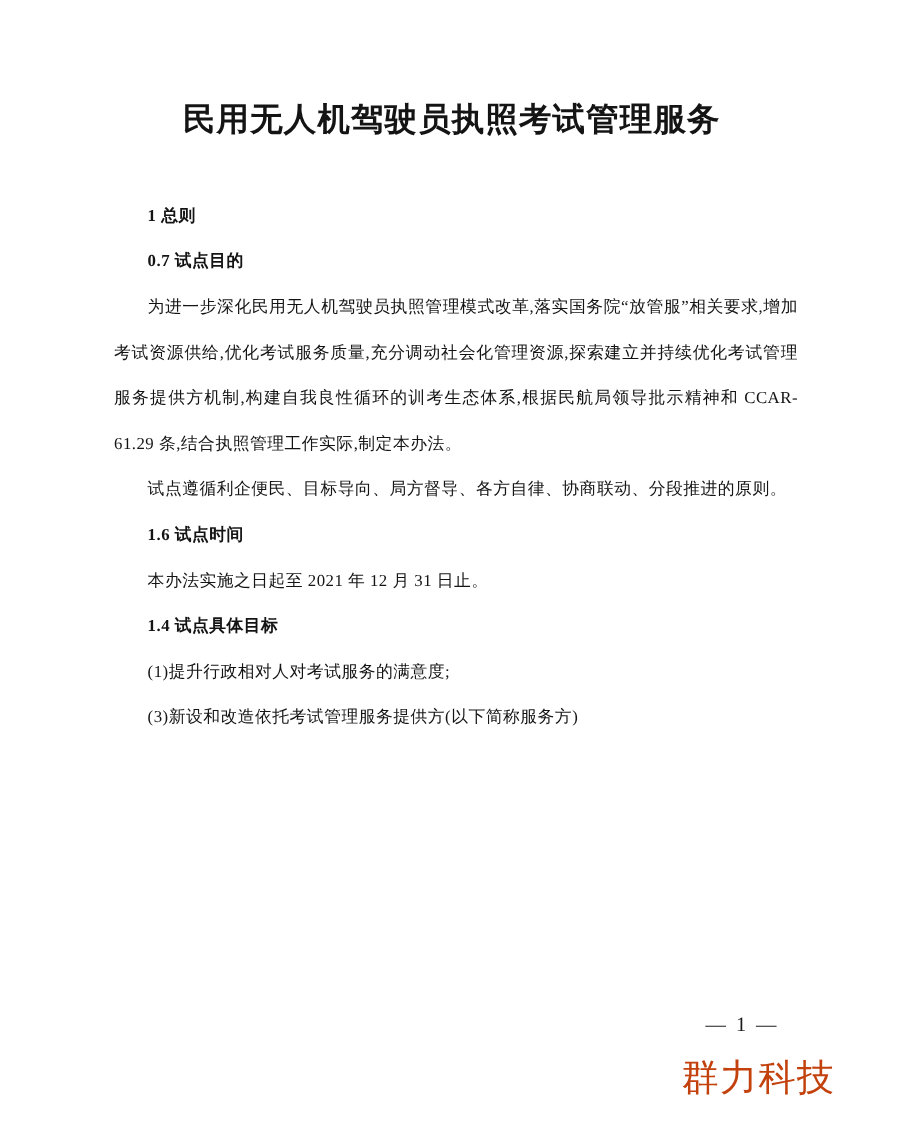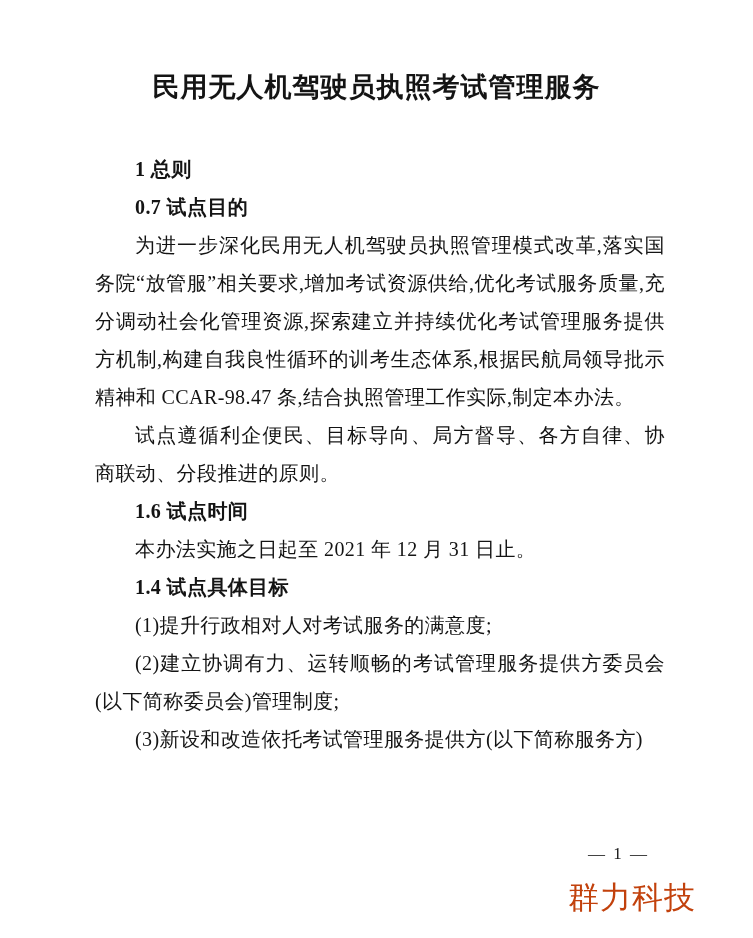--- a/index.html
+++ b/index.html
@@ -11,35 +11,35 @@
     position: relative;
     width: 753px;
     height: 938px;
     margin: 0 auto;
     background: #ffffff;
     overflow: hidden;
     font-family: "Liberation Serif", "DejaVu Serif", serif;
     color: #141414;
   }
   .doc-title {
-    margin: 0;
+    margin: 12px;
     padding: 64px 40px 0 40px;
     text-align: center;
     font-size: 27px;
     font-weight: bold;
     line-height: 46px;
     letter-spacing: 1px;
   }
   .doc-title .title-line {
     display: block;
   }
   .doc-body {
     margin-top: 40px;
     padding: 0 88px 0 95px;
-    font-size: 20px;
+    font-size: 14px;
     line-height: 38px;
     letter-spacing: 0.4px;
   }
   .doc-body p {
     margin: 0;
     text-indent: 2em;
   }
   .doc-body p.heading {
     font-weight: bold;
     text-align: left;
@@ -72,27 +72,26 @@
 
 <div class="page">
 
   <h1 class="doc-title">
     <span class="title-line">民用无人机驾驶员执照考试管理服务</span>
   </h1>
 
   <div class="doc-body">
       <p class="heading">1 总则</p>
       <p class="heading">0.7 试点目的</p>
-      <p class="paragraph">为进一步深化民用无人机驾驶员执照管理模式改革,落实国务院“放管服”相关要求,增加考试资源供给,优化考试服务质量,充分调动社会化管理资源,探索建立并持续优化考试管理服务提供方机制,构建自我良性循环的训考生态体系,根据民航局领导批示精神和 CCAR-98.47 条,结合执照管理工作实际,制定本办法。</p>
+      <p class="paragraph">为进一步深化民用无人机驾驶员执照管理模式改革,落实国务院“放管服”相关要求,增加考试资源供给,优化考试服务质量,充分调动社会化管理资源,探索建立并持续优化考试管理服务提供方机制,构建自我良性循环的训考生态体系,根据民航局领导批示精神和 CCAR-61.29 条,结合执照管理工作实际,制定本办法。</p>
       <p class="paragraph">试点遵循利企便民、目标导向、局方督导、各方自律、协商联动、分段推进的原则。</p>
       <p class="heading">1.6 试点时间</p>
       <p class="paragraph">本办法实施之日起至 2021 年 12 月 31 日止。</p>
       <p class="heading">1.4 试点具体目标</p>
       <p class="paragraph">(1)提升行政相对人对考试服务的满意度;</p>
-      <p class="paragraph">(2)建立协调有力、运转顺畅的考试管理服务提供方委员会(以下简称委员会)管理制度;</p>
       <p class="paragraph">(3)新设和改造依托考试管理服务提供方(以下简称服务方)</p>
     </div>
 
   <div class="page-footer">
     <span>— 1 —</span>
   </div>
 
   <div class="watermark">群力科技</div>
 
 </div>

